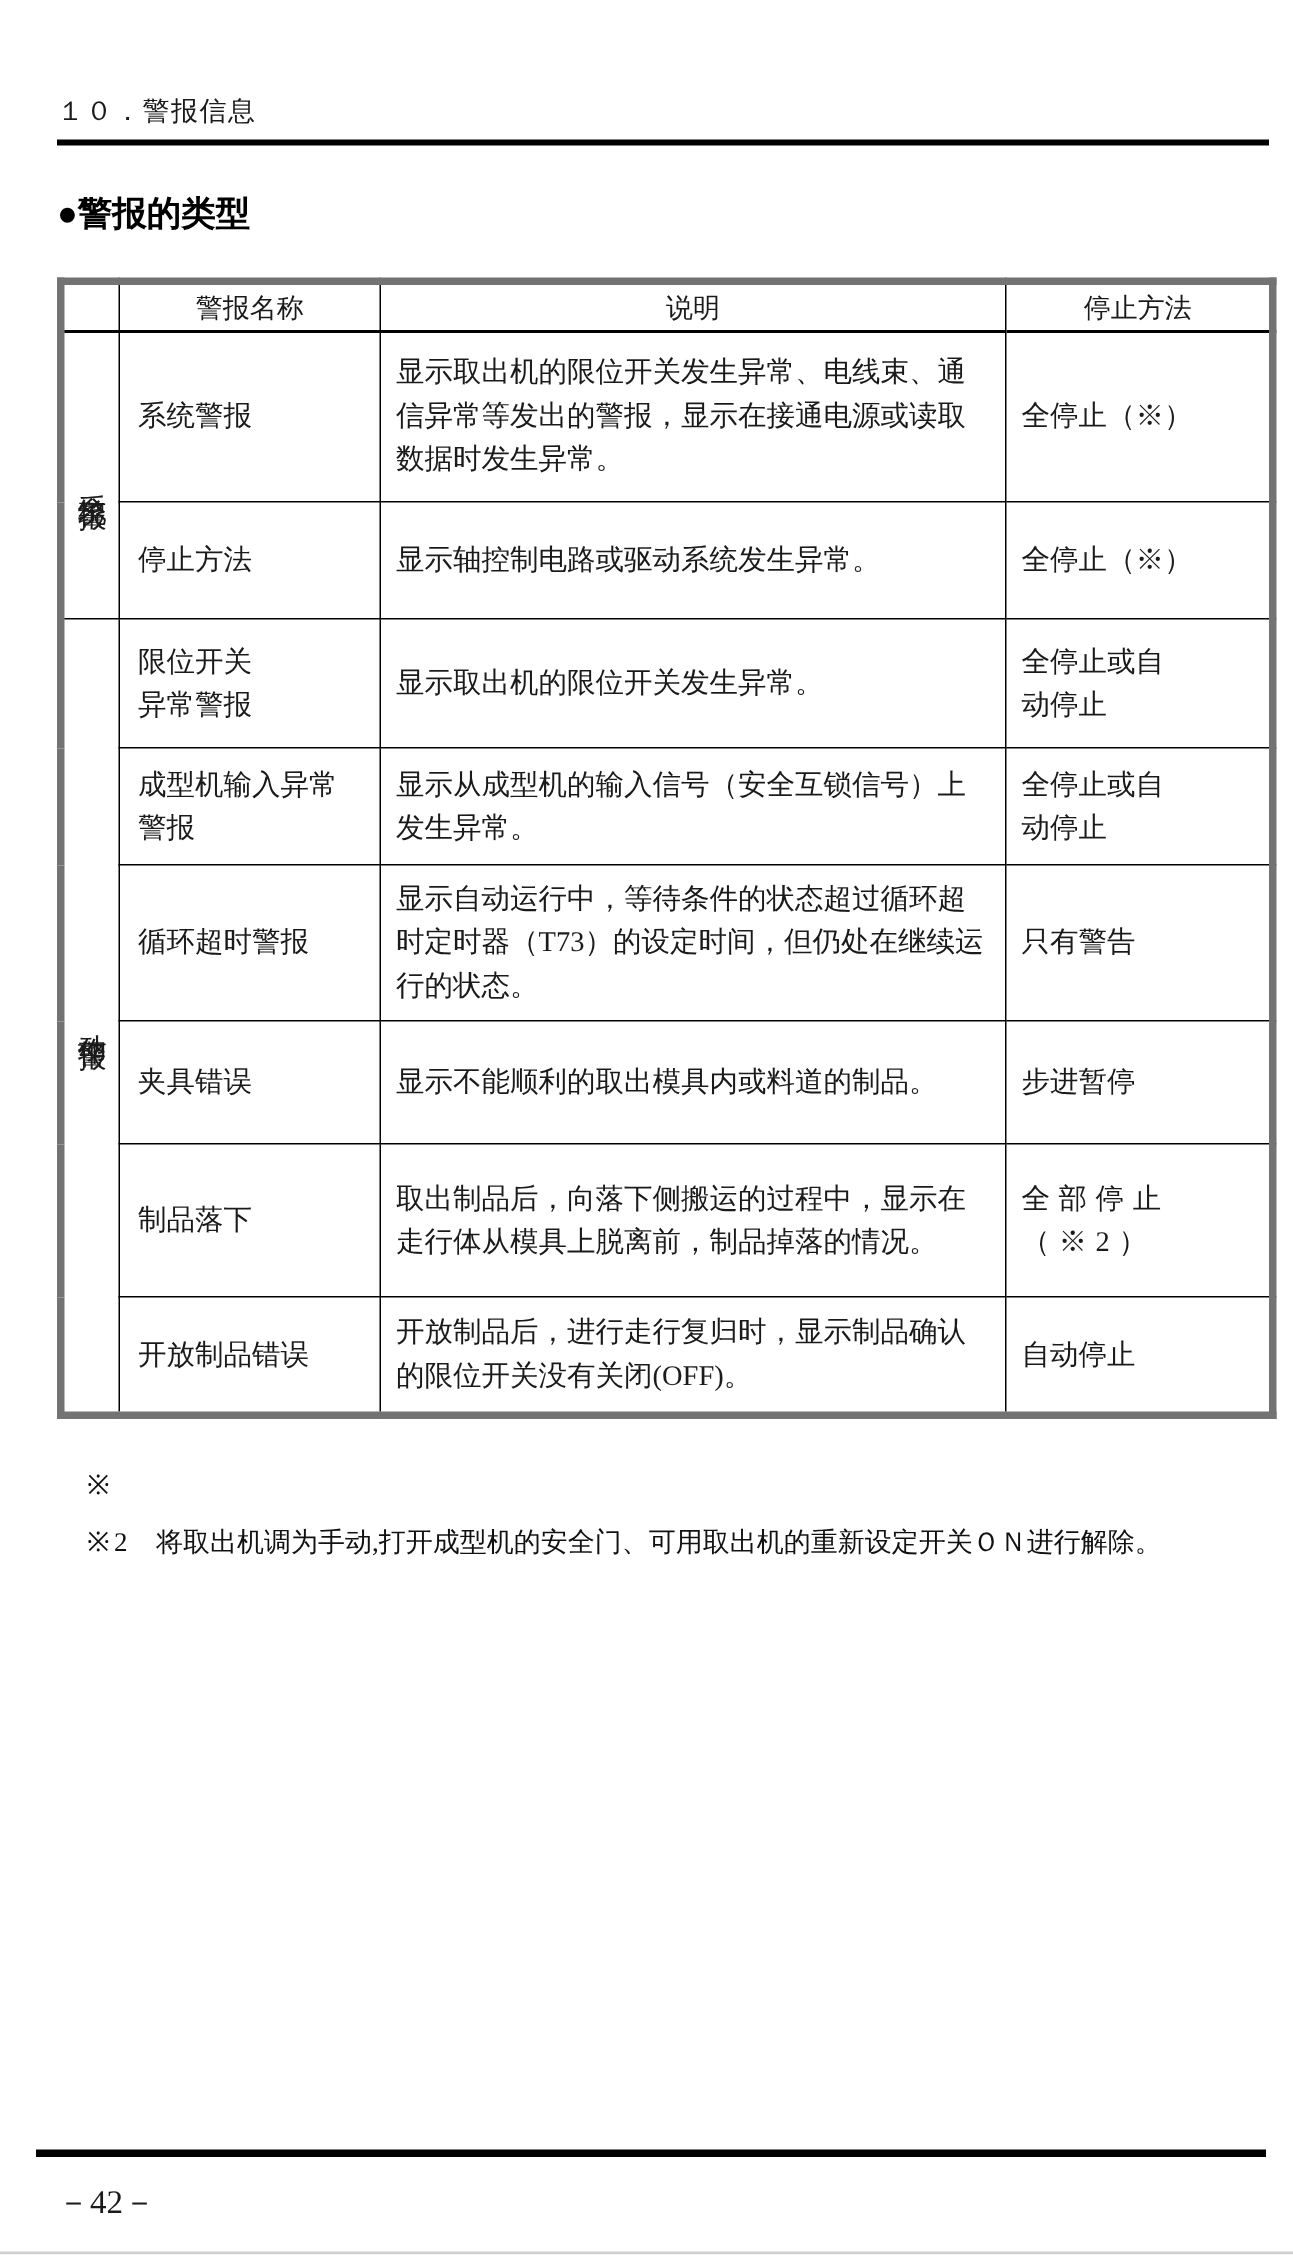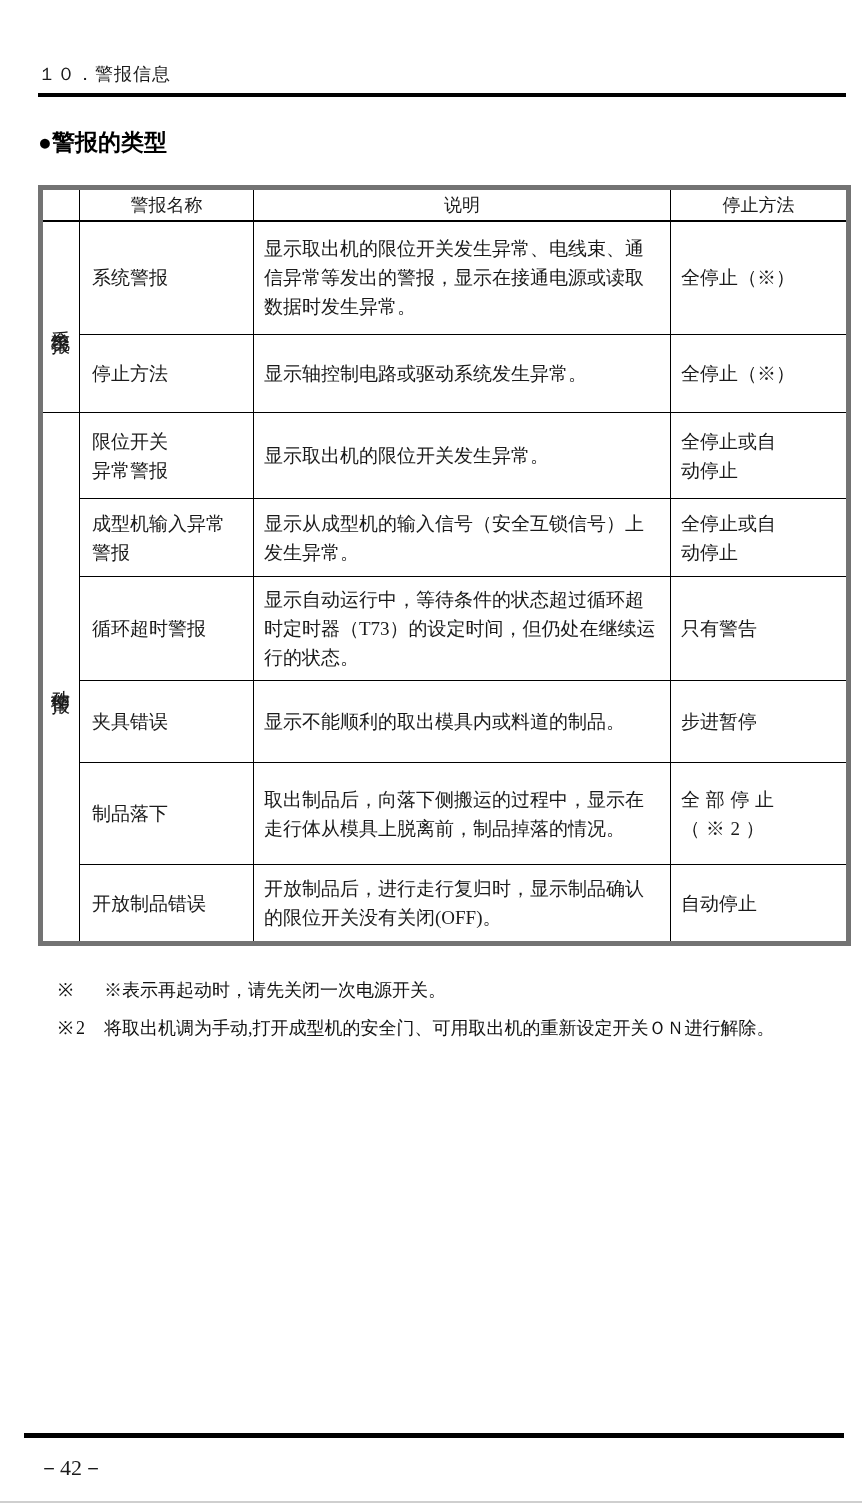--- a/index.html
+++ b/index.html
@@ -204,21 +204,20 @@
         <td class="name-cell">开放制品错误</td>
         <td class="desc-cell">开放制品后，进行走行复归时，显示制品确认的限位开关没有关闭(OFF)。</td>
         <td class="stop-cell">自动停止</td>
       </tr>
     </tbody>
   </table>
 
   <div class="footnotes">
     <div class="fn">
       <span class="fn-marker">※</span>
-      <span>※表示再起动时，请先关闭一次电源开关。</span>
     </div>
     <div class="fn">
       <span class="fn-marker">※2</span>
       <span>将取出机调为手动,打开成型机的安全门、可用取出机的重新设定开关ＯＮ进行解除。</span>
     </div>
   </div>
 
   <footer>
     <div class="bottom-rule"></div>
     <div class="page-number">－42－</div>

